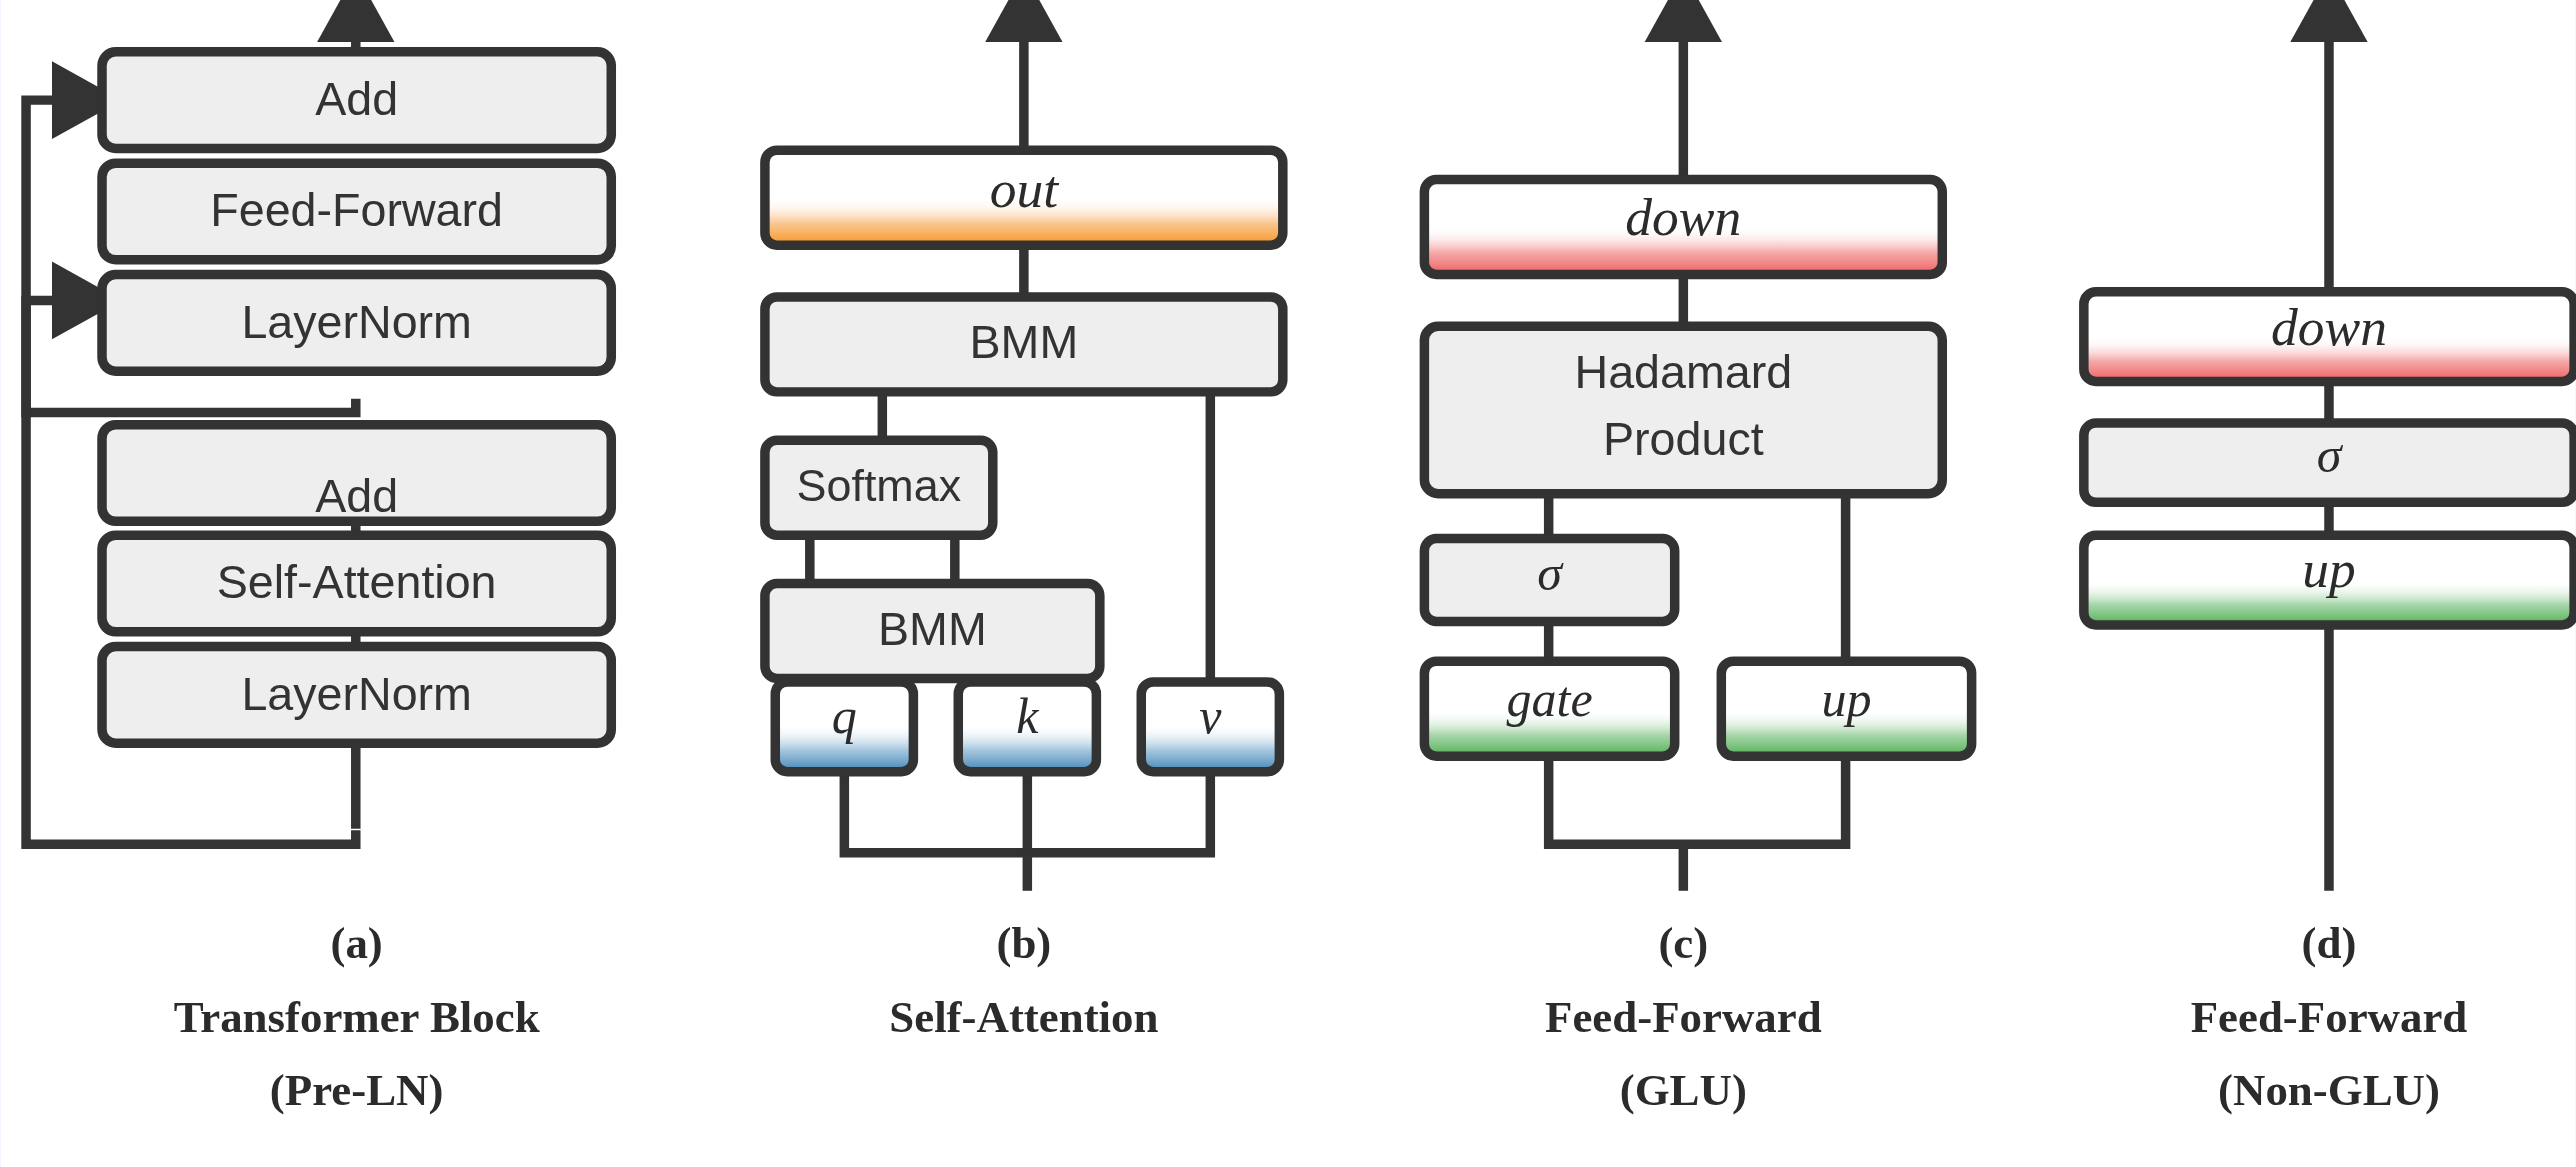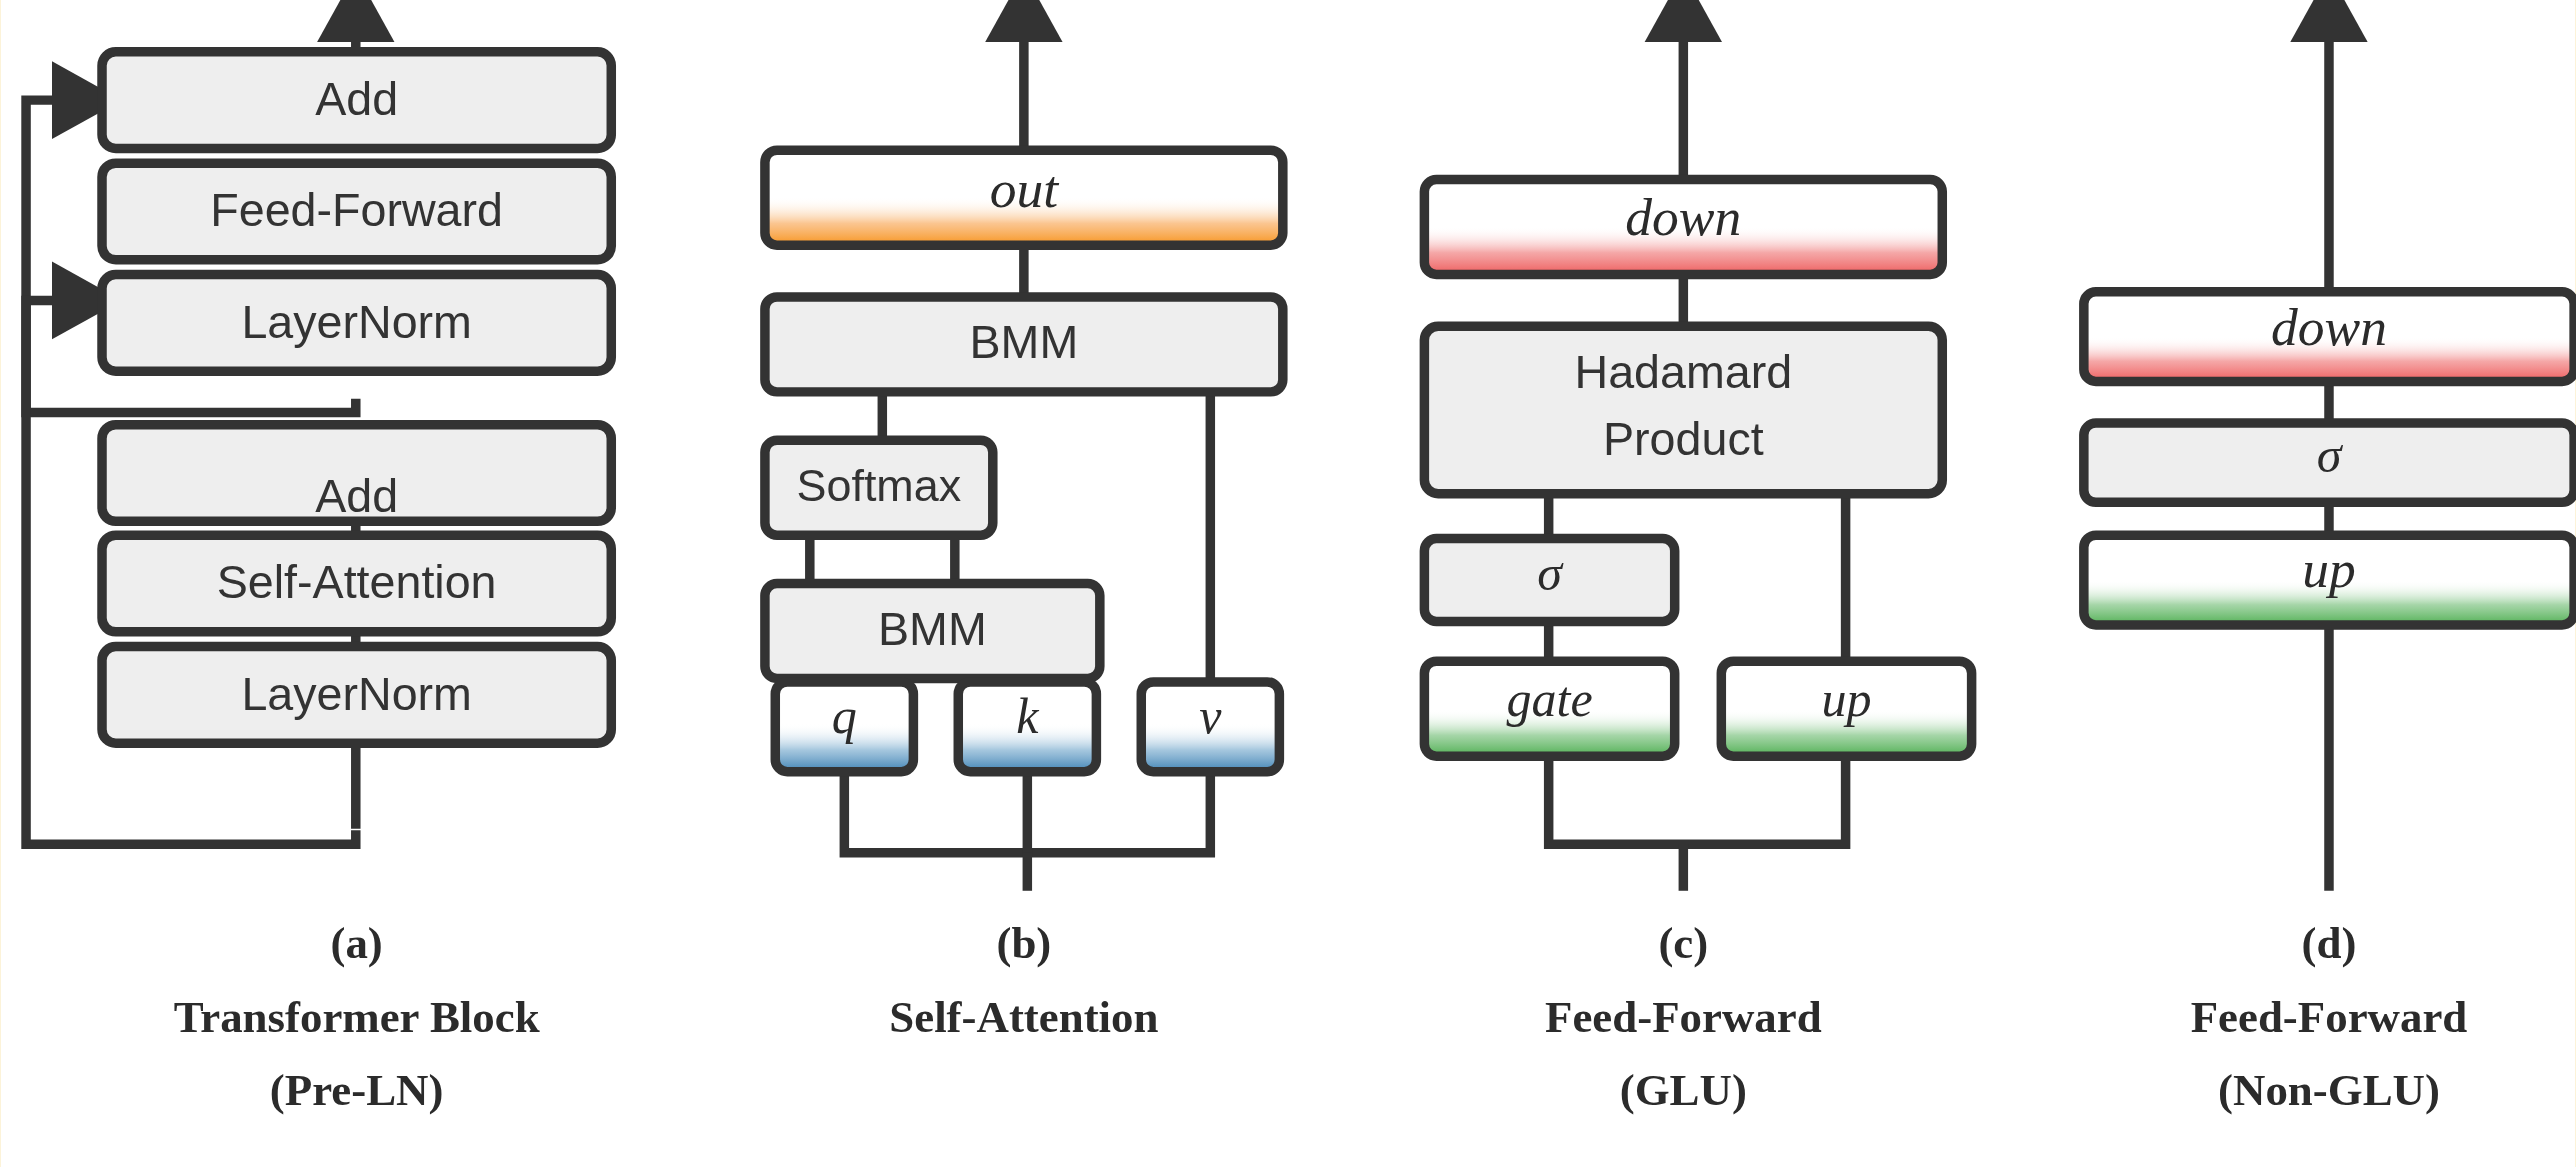--- a/index.html
+++ b/index.html
@@ -4,21 +4,21 @@
 <style>
   html, body {
     margin: 0;
     padding: 0;
     background: #ffffff;
   }
   #figure {
     position: relative;
     width: 2576px;
     height: 1167px;
-    background: #eab308;
+    background: #c4b5fd;
     font-family: "Liberation Sans", sans-serif;
   }
   svg { display: block; }
   .blk-label {
     font-family: "Liberation Sans", sans-serif;
     font-size: 54px;
     fill: #333333;
     text-anchor: middle;
     dominant-baseline: middle;
   }

